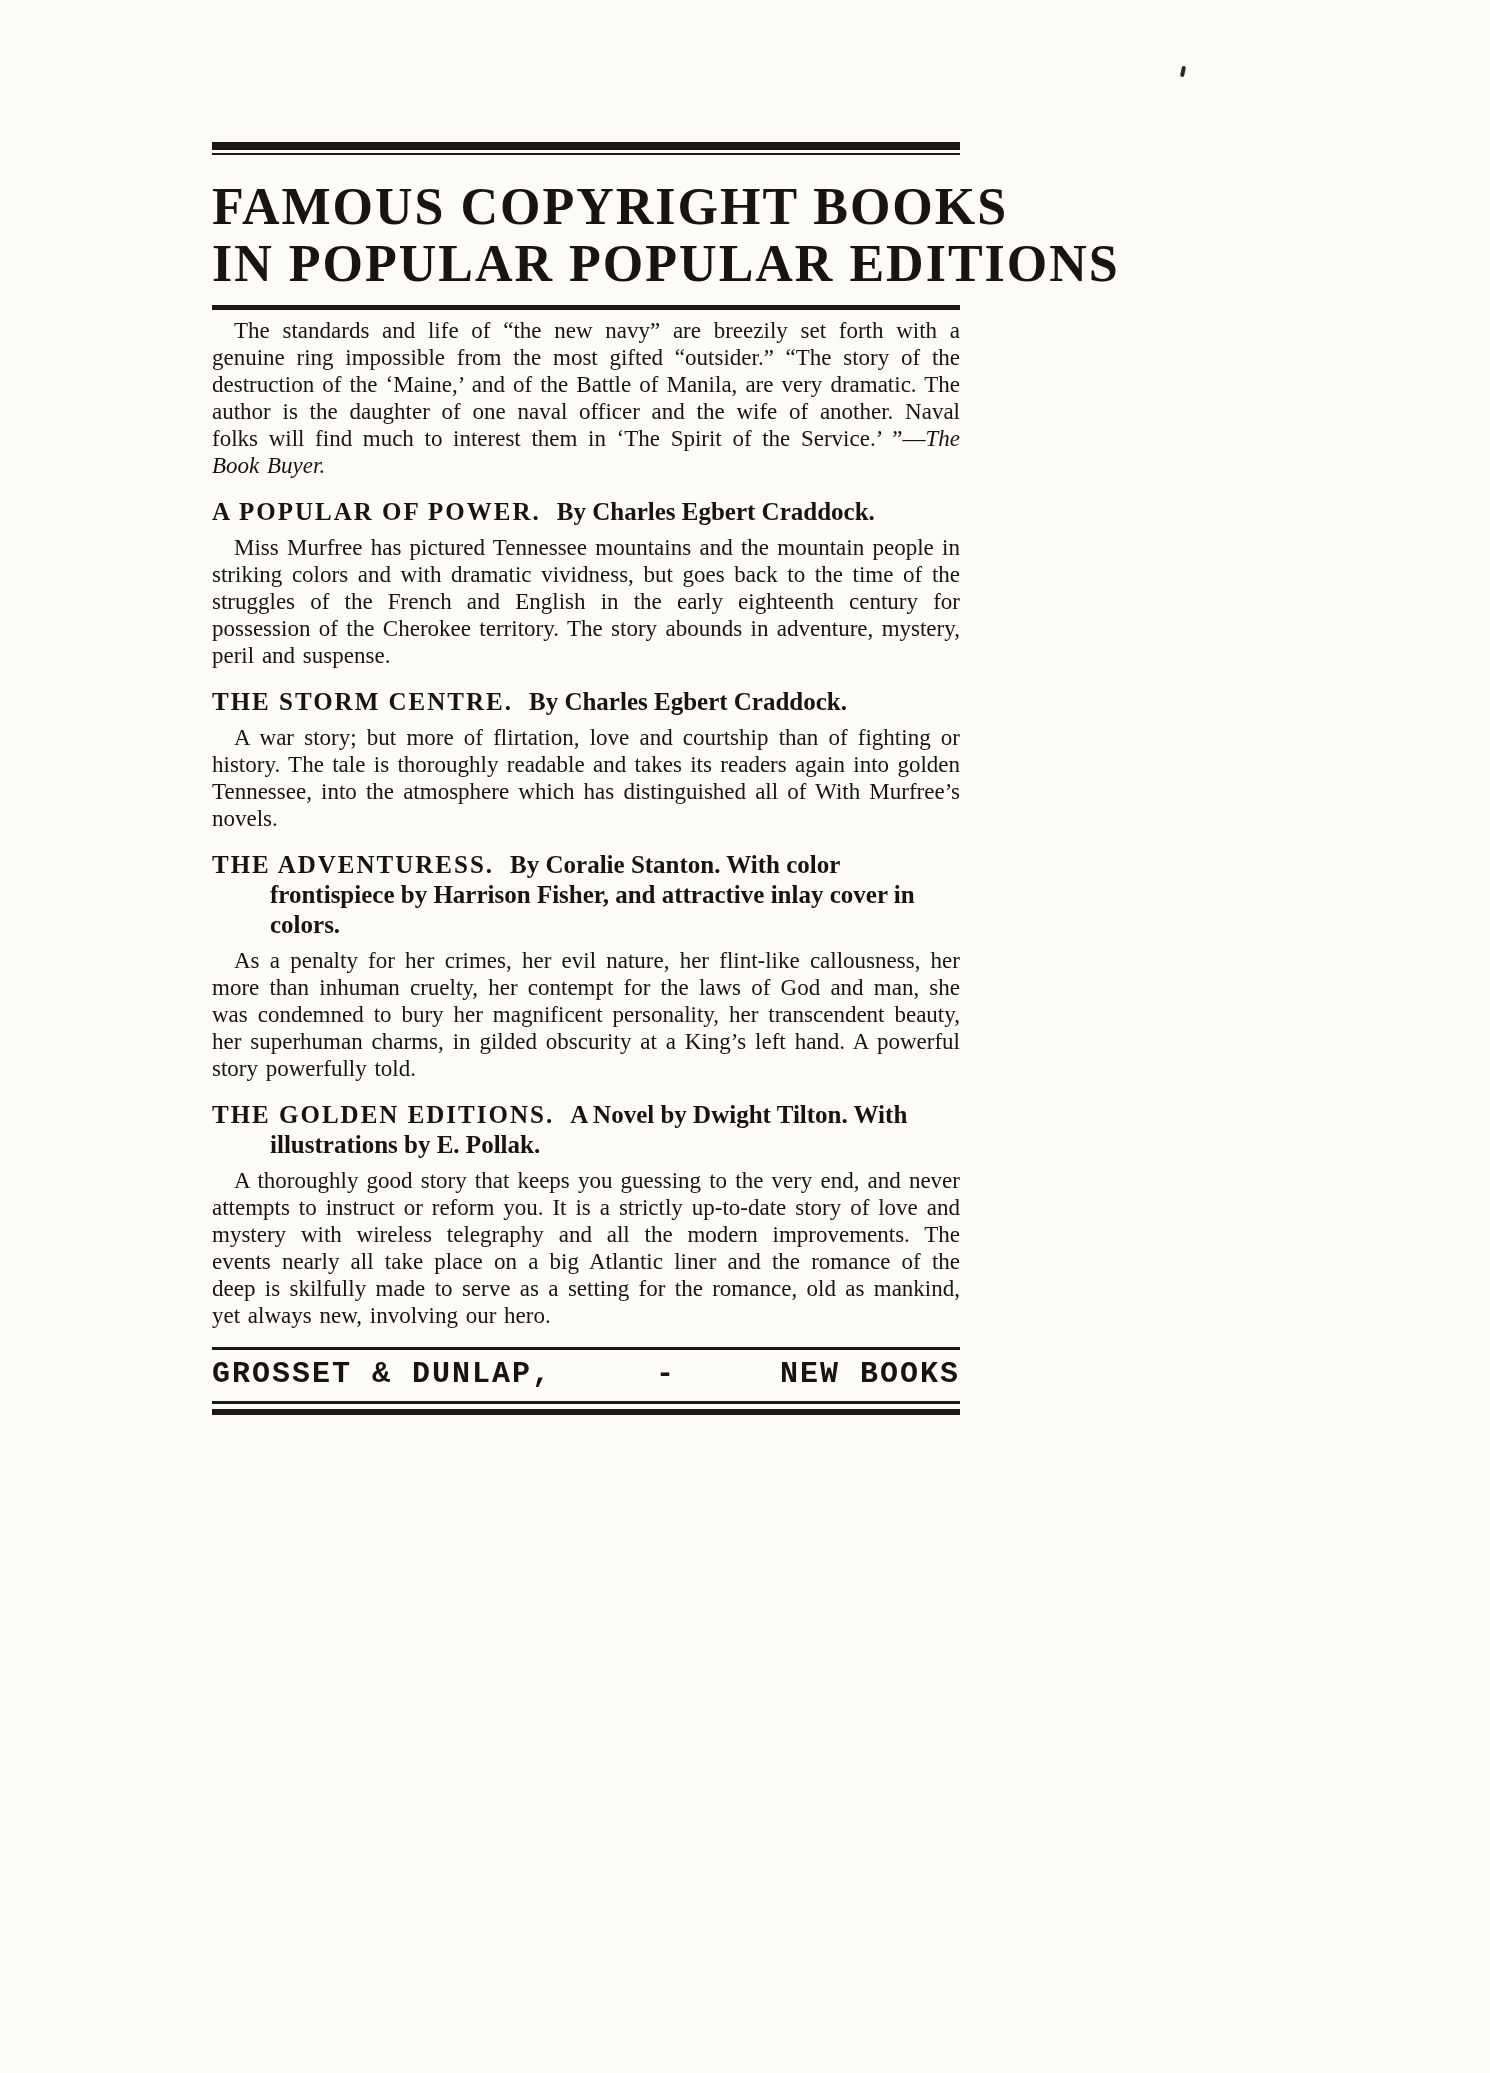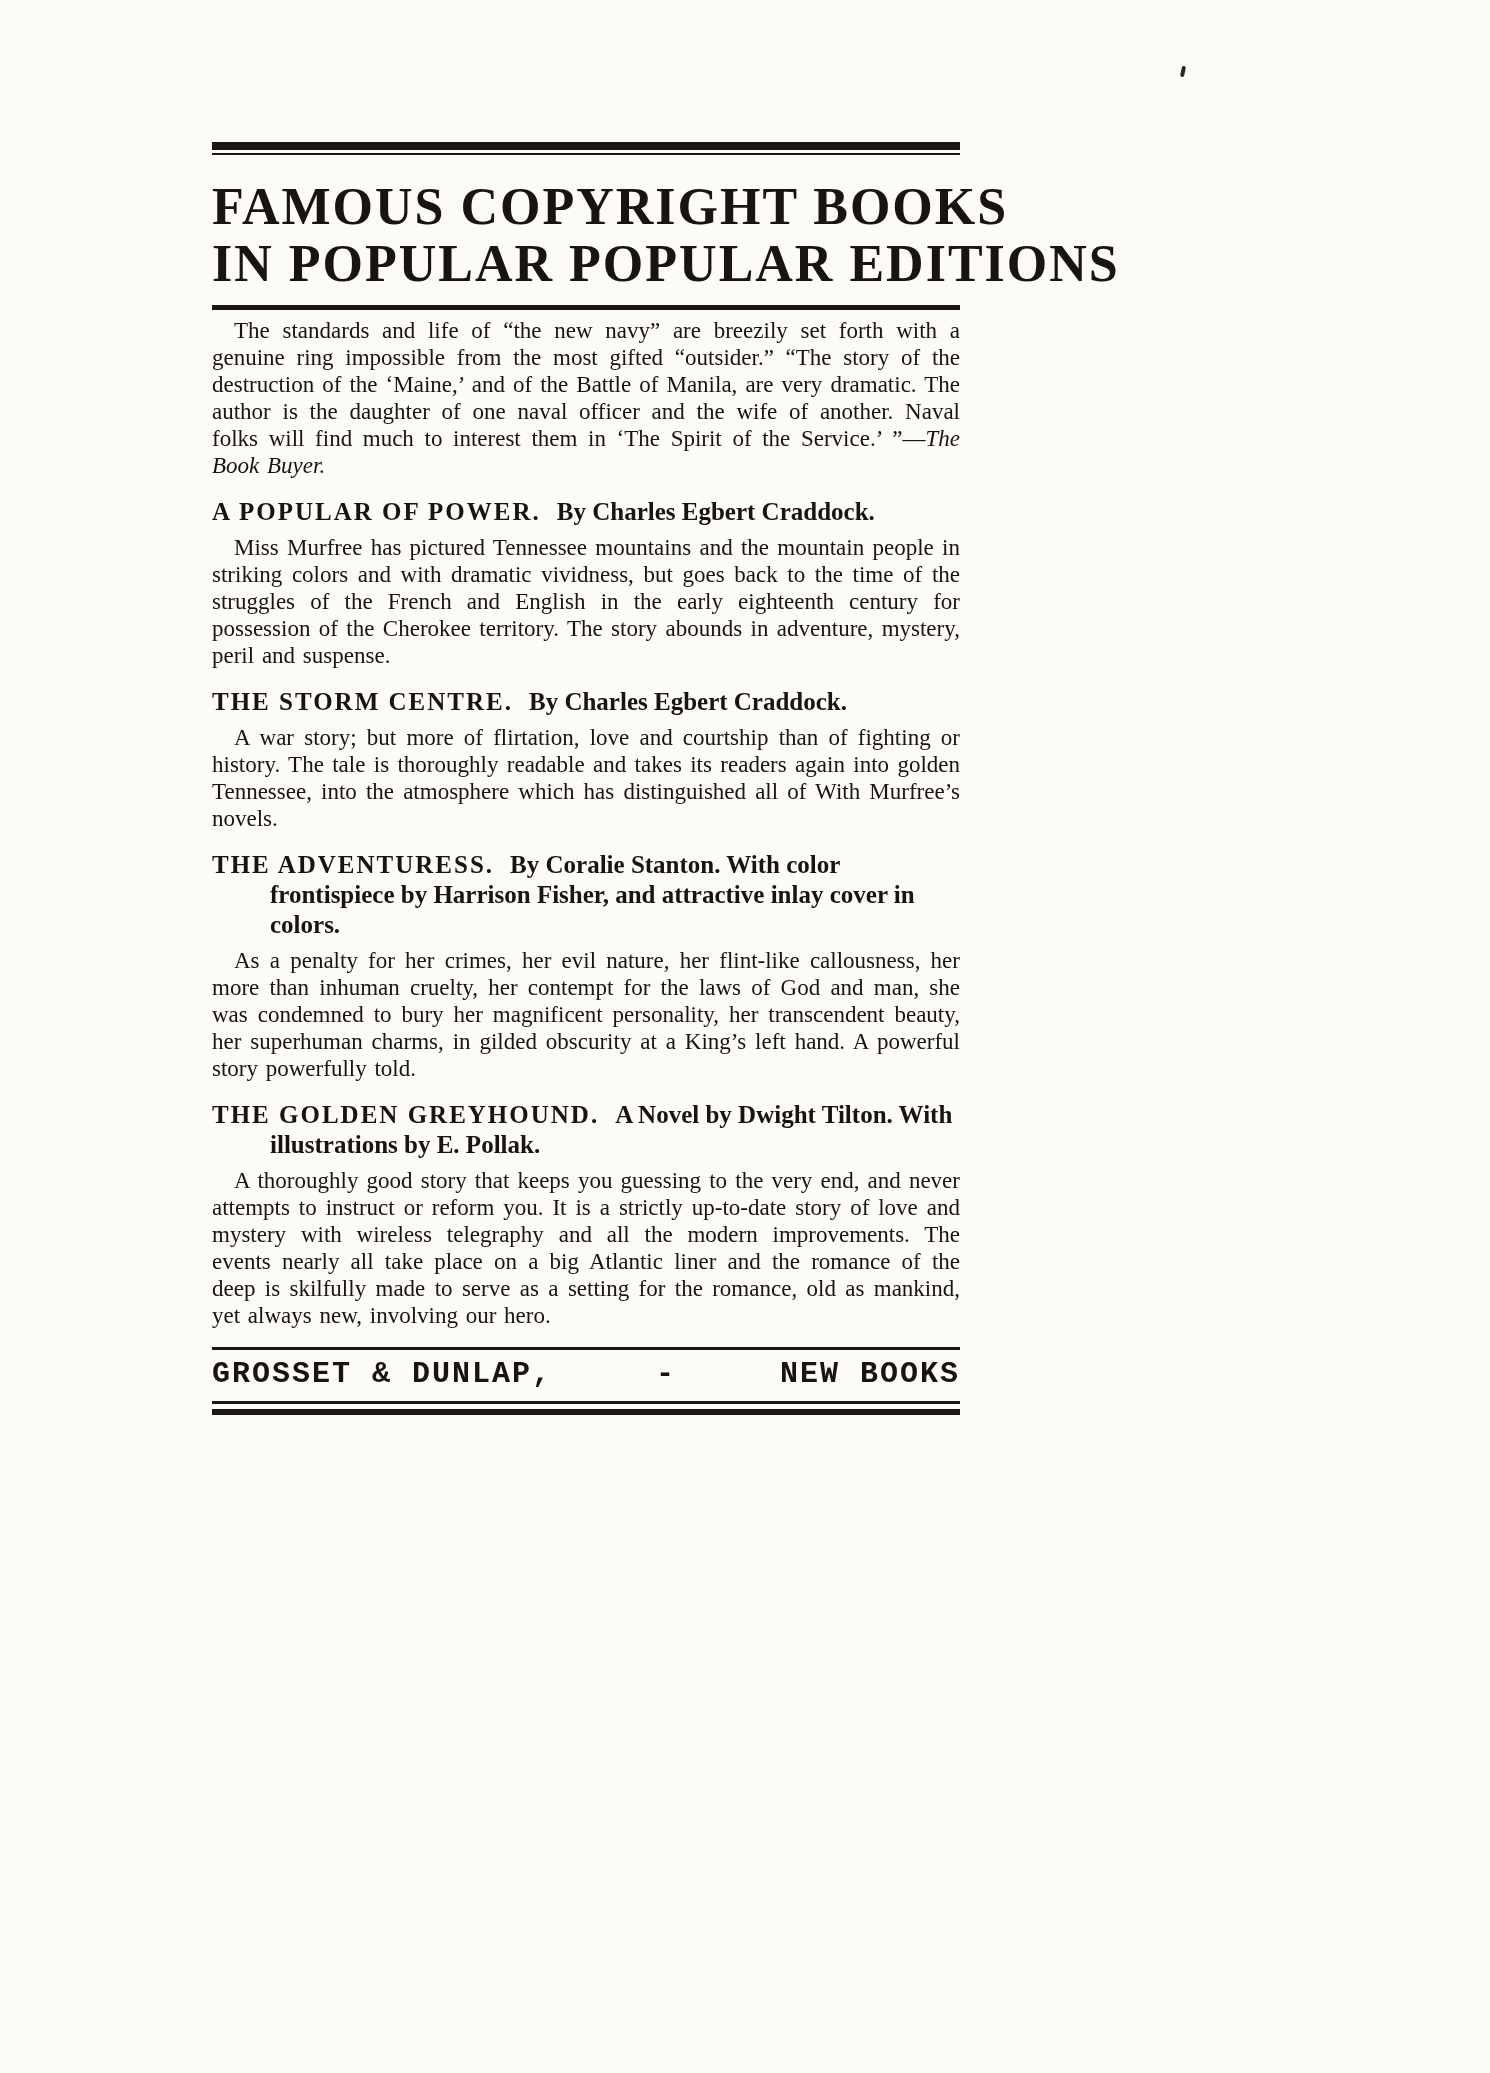--- a/index.html
+++ b/index.html
@@ -120,21 +120,21 @@
     <p class="book-heading"><span class="bk-title">THE STORM CENTRE.</span><span>By Charles Egbert Craddock.</span></p>
     <p class="book-body">A war story; but more of flirtation, love and courtship than of fighting or history. The tale is thoroughly readable and takes its readers again into golden Tennessee, into the atmosphere which has distinguished all of With Murfree’s novels.</p>
   </section>
 
   <section>
     <p class="book-heading"><span class="bk-title">THE ADVENTURESS.</span><span>By Coralie Stanton. With color frontispiece by Harrison Fisher, and attractive inlay cover in colors.</span></p>
     <p class="book-body">As a penalty for her crimes, her evil nature, her flint-like callousness, her more than inhuman cruelty, her contempt for the laws of God and man, she was condemned to bury her magnificent personality, her transcendent beauty, her superhuman charms, in gilded obscurity at a King’s left hand. A powerful story powerfully told.</p>
   </section>
 
   <section>
-    <p class="book-heading"><span class="bk-title">THE GOLDEN GREYHOUND.</span><span>A Novel by Dwight Tilton. With illustrations by E. Pollak.</span></p>
+    <p class="book-heading"><span class="bk-title">THE GOLDEN EDITIONS.</span><span>A Novel by Dwight Tilton. With illustrations by E. Pollak.</span></p>
     <p class="book-body">A thoroughly good story that keeps you guessing to the very end, and never attempts to instruct or reform you. It is a strictly up-to-date story of love and mystery with wireless telegraphy and all the modern improvements. The events nearly all take place on a big Atlantic liner and the romance of the deep is skilfully made to serve as a setting for the romance, old as mankind, yet always new, involving our hero.</p>
   </section>
 
   <div class="rule rule-footer-top"></div>
 
   <div class="footer">
     <span>GROSSET &amp; DUNLAP,</span>
     <span>-</span>
     <span>NEW BOOKS</span>
   </div>

